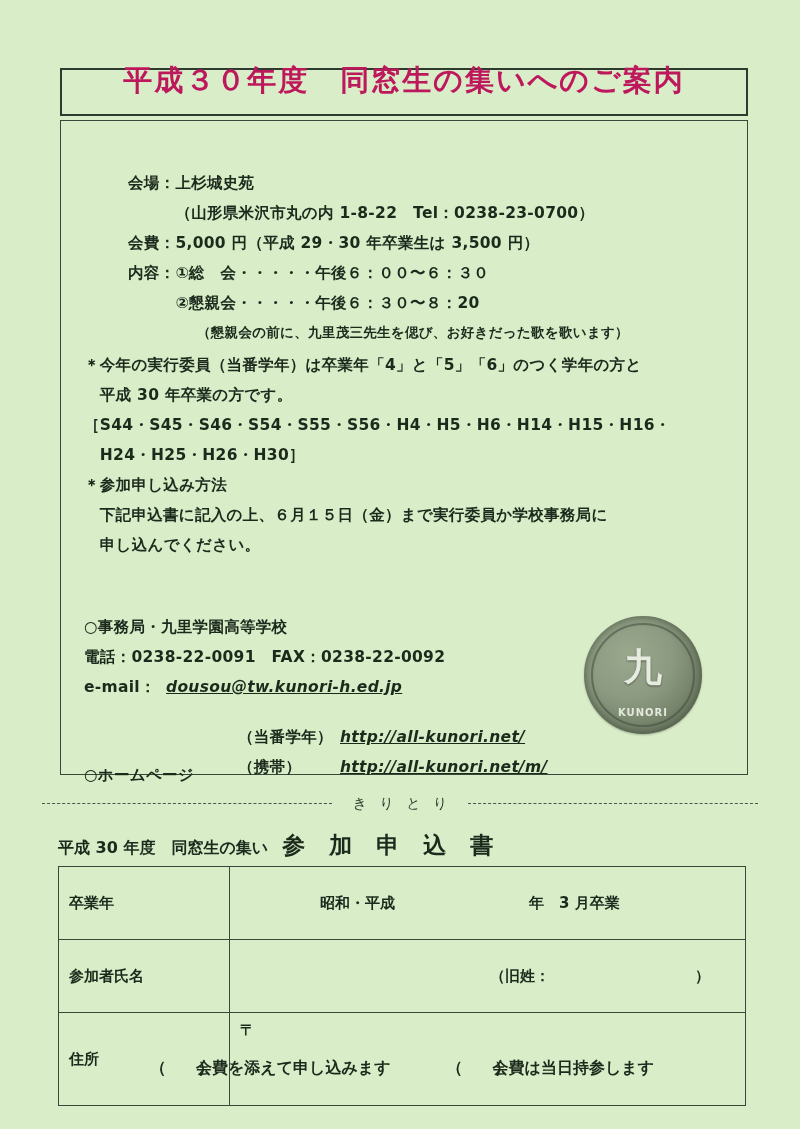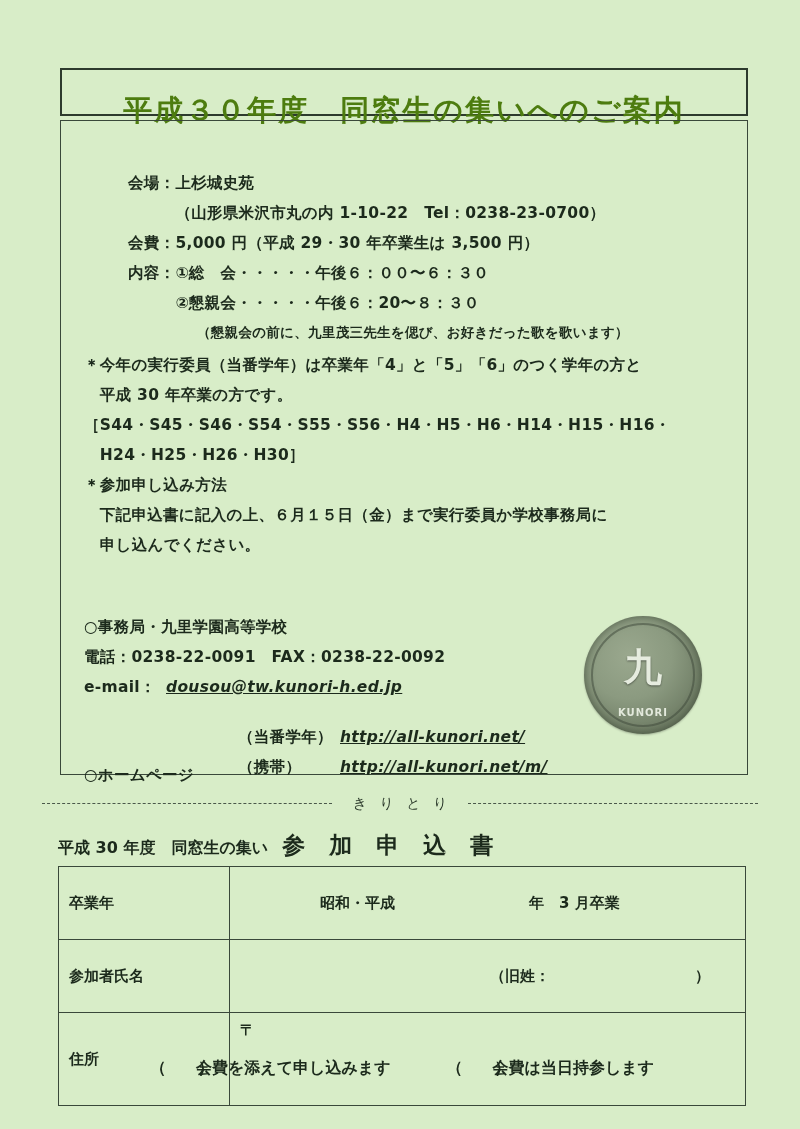--- a/index.html
+++ b/index.html
@@ -29,29 +29,29 @@
     top: 68px;
     width: 688px;
     height: 48px;
     border: 2px solid #2d3a2d;
     background: #d8edc8;
     box-sizing: border-box;
   }
   .title-text {
     position: absolute;
     left: 60px;
-    top: 88px;
+    top: 58px;
     width: 688px;
     height: 44px;
     line-height: 44px;
     text-align: center;
     font-size: 29px;
     font-weight: bold;
     letter-spacing: 2px;
-    color: #4d7c0f;
+    color: #be185d;
     white-space: nowrap;
   }
 
   
   .main-box {
     position: absolute;
     left: 60px;
     top: 120px;
     width: 688px;
     height: 655px;
@@ -207,24 +207,24 @@
 <body>
 
 <div class="page">
 
   <div class="title-banner"></div>
   <div class="title-text">平成３０年度　同窓生の集いへのご案内</div>
 
   <div class="main-box"></div>
 
   <div class="line bold" style="left:128px; top:176px;">会場：上杉城史苑</div>
-  <div class="line bold" style="left:128px; top:206px;">　　　（山形県米沢市丸の内 1-10-22　Tel：0238-23-0700）</div>
+  <div class="line bold" style="left:128px; top:206px;">　　　（山形県米沢市丸の内 1-8-22　Tel：0238-23-0700）</div>
   <div class="line bold" style="left:128px; top:236px;">会費：5,000 円（平成 29・30 年卒業生は 3,500 円）</div>
   <div class="line bold" style="left:128px; top:266px;">内容：①総　会・・・・・午後６：００〜６：３０</div>
-  <div class="line bold" style="left:128px; top:296px;">　　　②懇親会・・・・・午後６：20〜８：３０</div>
+  <div class="line bold" style="left:128px; top:296px;">　　　②懇親会・・・・・午後６：３０〜８：20</div>
   <div class="line bold" style="left:128px; top:326px; font-size:13.5px;">　　　　　（懇親会の前に、九里茂三先生を偲び、お好きだった歌を歌います）</div>
 
   <div class="line bold" style="left:84px; top:358px;">＊今年の実行委員（当番学年）は卒業年「4」と「5」「6」のつく学年の方と</div>
   <div class="line bold" style="left:84px; top:388px;">　平成 30 年卒業の方です。</div>
   <div class="line bold" style="left:84px; top:418px;">［S44・S45・S46・S54・S55・S56・H4・H5・H6・H14・H15・H16・</div>
   <div class="line bold" style="left:84px; top:448px;">　H24・H25・H26・H30］</div>
 
   <div class="line bold" style="left:84px; top:478px;">＊参加申し込み方法</div>
   <div class="line bold" style="left:84px; top:508px;">　下記申込書に記入の上、６月１５日（金）まで実行委員か学校事務局に</div>
   <div class="line bold" style="left:84px; top:538px;">　申し込んでください。</div>

